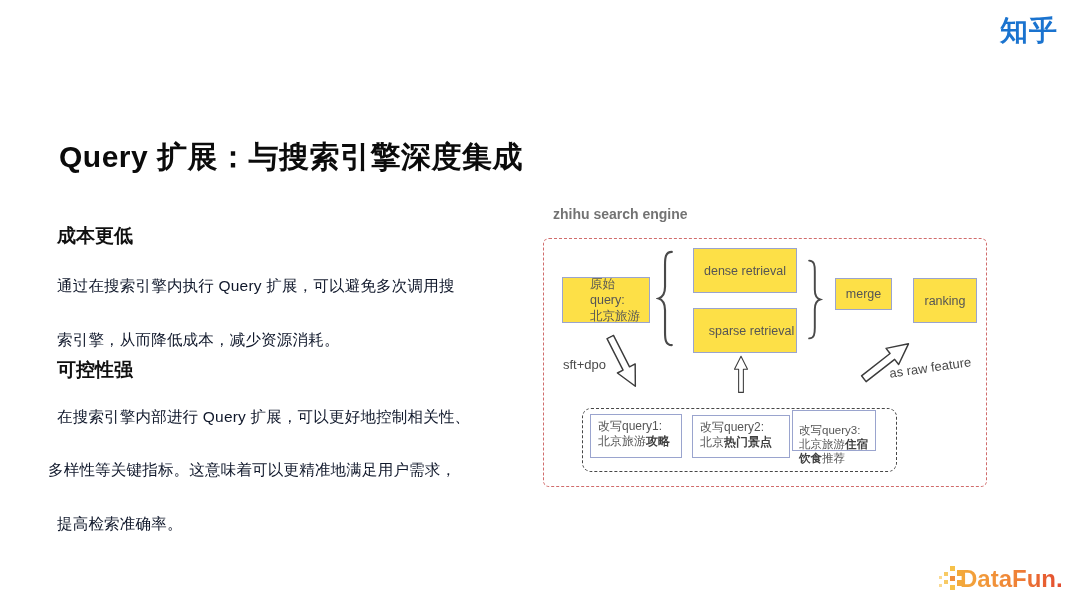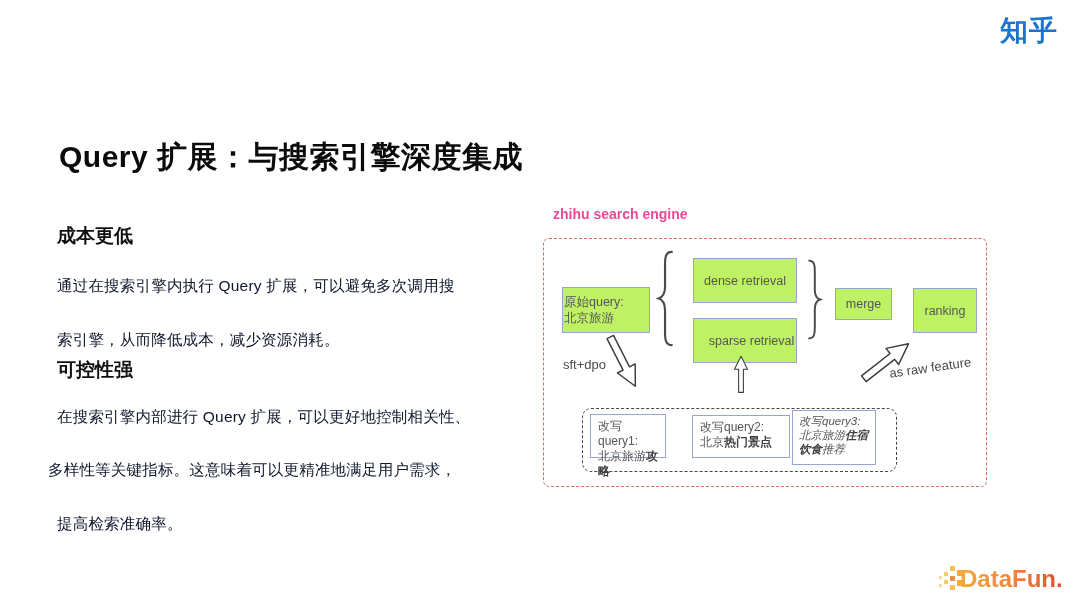--- a/index.html
+++ b/index.html
@@ -10,42 +10,42 @@
   }
   .abs{position:absolute;}
   
   .zhihu-logo{left:1000px; top:12px; font-size:28px; font-weight:700; color:#1a73cf; letter-spacing:1px;}
   
   .page-title{left:59px; top:137px; font-size:30px; font-weight:800; color:#0b0b0b; letter-spacing:0.5px;}
   
   .h-lead{font-size:19px; font-weight:800; color:#101010;}
   .body-line{font-size:15.5px; color:#0f172a; letter-spacing:0.2px; white-space:nowrap;}
   
-  .diag-label{left:553px; top:206px; font-size:14px; font-weight:700; color:#ec4899;}
+  .diag-label{left:553px; top:206px; font-size:14px; font-weight:700; color:#737373;}
   .red-frame{left:543px; top:238px; width:442px; height:247px; border:1.6px dashed #d16c6c; border-radius:6px;}
   .node{
-    border:1.5px solid #9aa4ce; background:#bef264; color:#555;
+    border:1.5px solid #9aa4ce; background:#fde047; color:#555;
     font-size:12.5px; display:flex; align-items:center; justify-content:center;
-    box-sizing:border-box; text-align:center;margin-top:10px;
+    box-sizing:border-box; text-align:center;
   }
-  .node.left-align{justify-content:flex-start; text-align:left; padding-left:1px;}
+  .node.left-align{justify-content:flex-start; text-align:left; padding-left:27px;}
   .node-oq{left:562px; top:277px; width:88px; height:46px; line-height:16px;}
   .node-dense{left:693px; top:248px; width:104px; height:45px;}
   .node-sparse{left:693px; top:308px; width:104px; height:45px;padding-left:13px;}
   .node-merge{left:835px; top:278px; width:57px; height:32px;}
   .node-ranking{left:913px; top:278px; width:64px; height:45px;}
   .edge-label{font-size:13px; color:#4a4a4a;}
   .lbl-sft{left:563px; top:357px;}
   .lbl-raw{left:889px; top:360px; transform:rotate(-8deg); white-space:nowrap;}
   .dashed-group{left:582px; top:408px; width:315px; height:64px; border:1.6px dashed #464646; border-radius:9px; box-sizing:border-box;}
   .rw{border:1.5px solid #9aa4ce; background:#fff; color:#555; box-sizing:border-box; padding:4px 7px; font-size:12px; line-height:15px;}
   .rw b{color:#3f3f3f;}
-  .rw1{left:590px; top:414px; width:76px; height:44px;}
+  .rw1{left:590px; top:414px; width:92px; height:44px;}
   .rw2{left:692px; top:415px; width:98px; height:43px;}
-  .rw3{left:792px; top:410px; width:84px; height:55px; font-size:11.5px; line-height:14px; padding:3px 6px;font-style:italic;}
+  .rw3{left:792px; top:410px; width:84px; height:41px; font-size:11.5px; line-height:14px; padding:12px 6px;}
   
   .datafun{left:938px; top:563px; display:flex; align-items:center;}
   .datafun-text{
     font-size:24px; font-weight:800; letter-spacing:0;
     background:linear-gradient(90deg,#f3a93c 0%,#ef8136 55%,#e2492f 100%);
     -webkit-background-clip:text; background-clip:text;
     -webkit-text-fill-color:transparent; color:#ef8136;
   }
 </style>
 </head>

